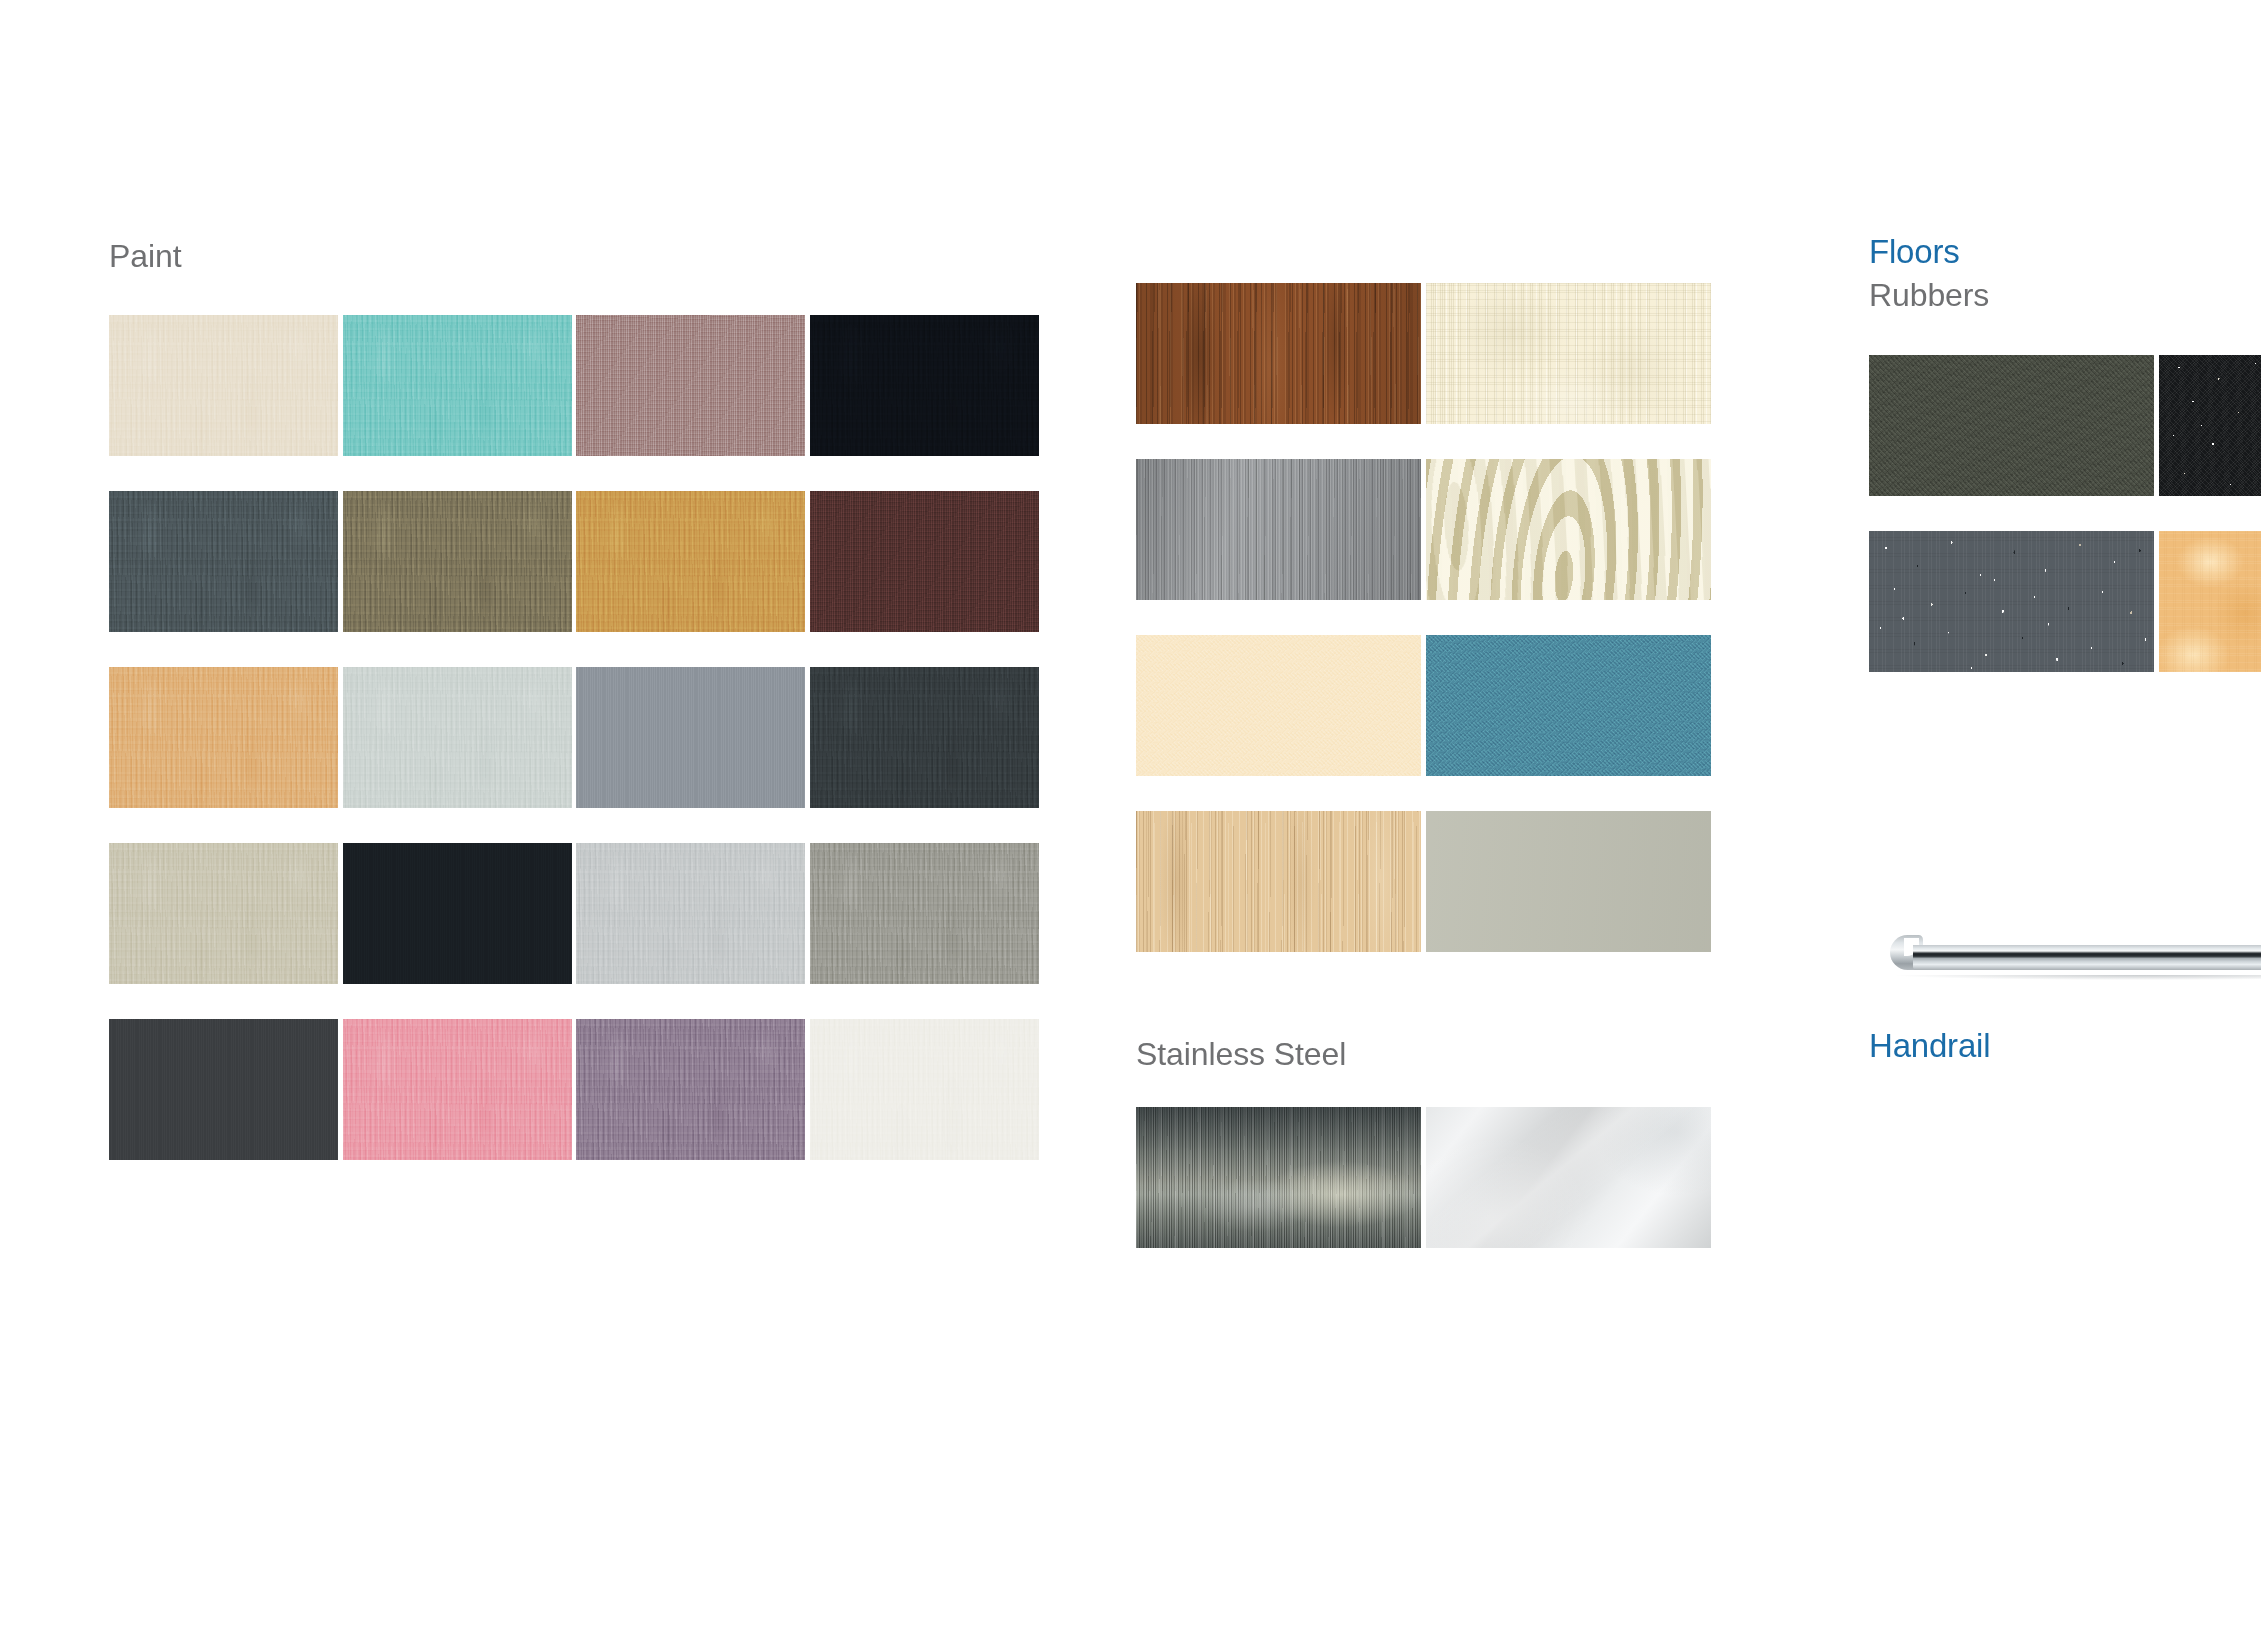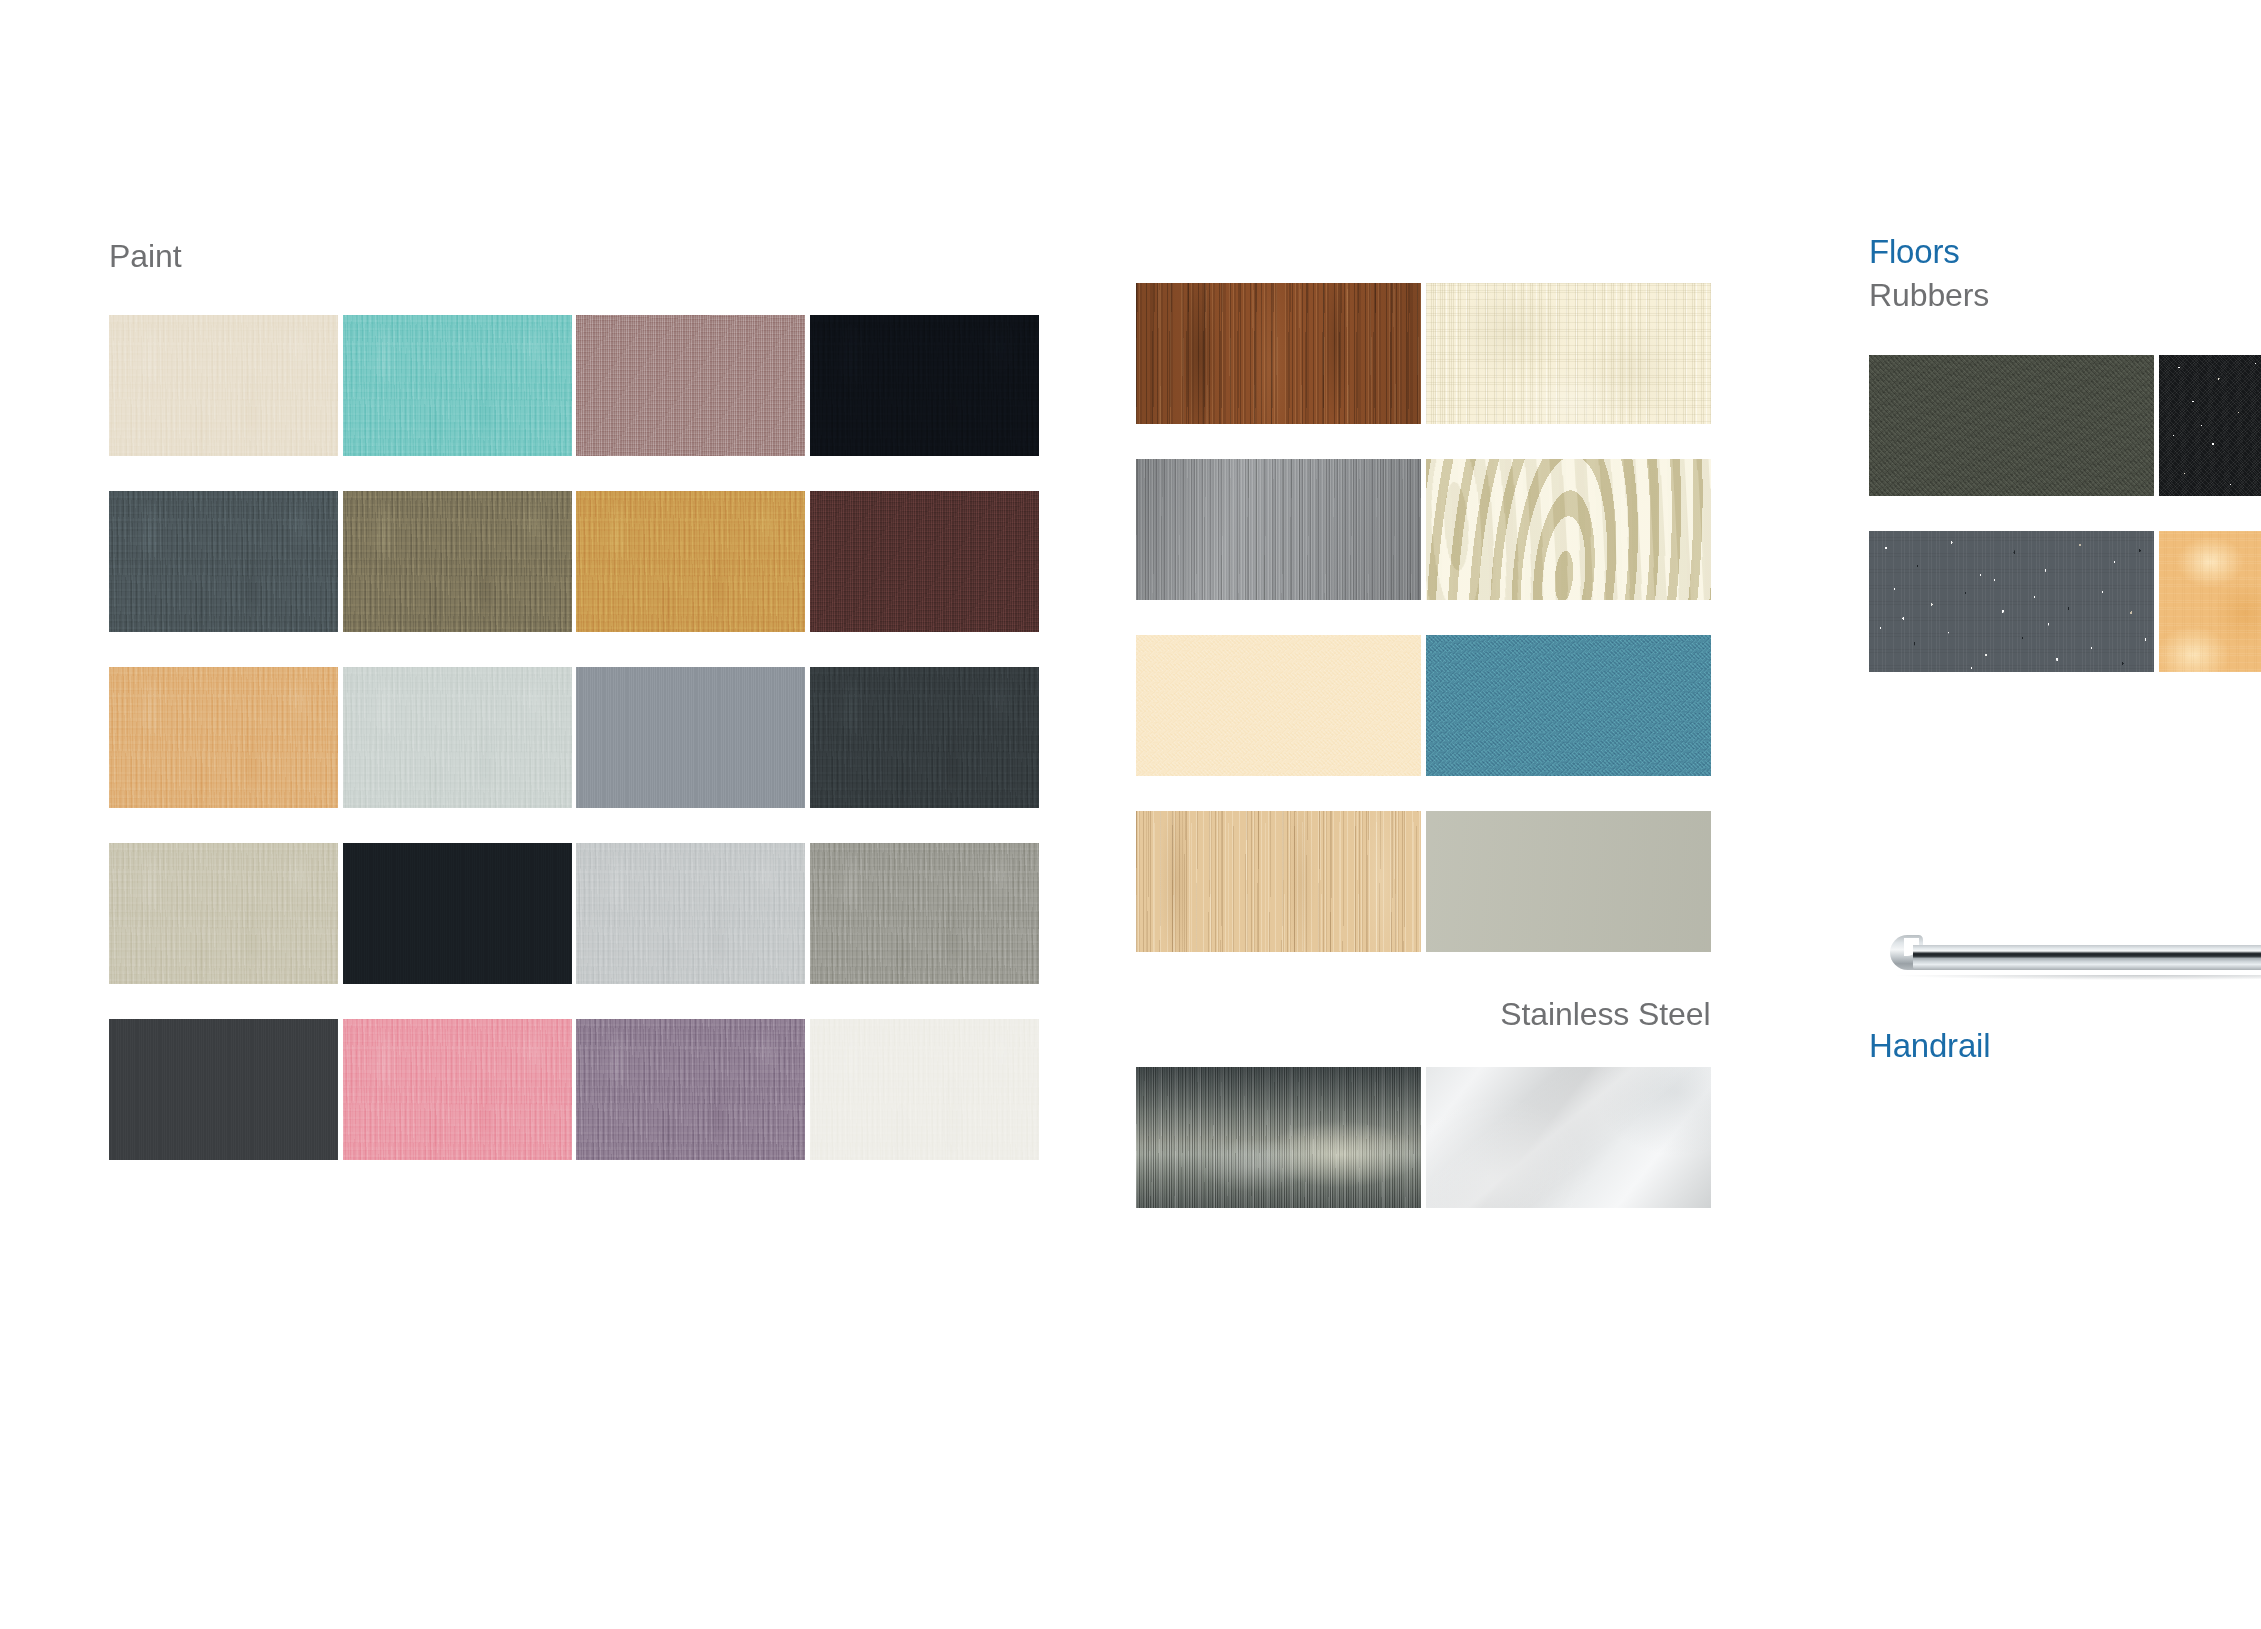--- a/index.html
+++ b/index.html
@@ -596,21 +596,21 @@
       <div class="swatch tex-brushed" style="background-color: rgb(138, 141, 144);"></div>
       <div class="swatch tex-swirl" style="background-color: rgb(247, 243, 222);"></div>
 
       <div class="swatch tex-leather" style="background-color: rgb(249, 232, 200);"></div>
       <div class="swatch tex-leather" style="background-color: rgb(77, 139, 160);"></div>
 
       <div class="swatch tex-wood-light" style="background-color: rgb(229, 200, 156);"></div>
       <div class="swatch tex-flat" style="background-color: rgb(190, 191, 178);"></div>
     </div>
 
-    <div class="heading-secondary" style="margin-top: 46px; color: rgb(111, 112, 114); text-align: right;">Stainless Steel</div>
+    <div class="heading-secondary" style="margin-top: 86px; color: rgb(111, 112, 114);">Stainless Steel</div>
 
     <div class="grid grid-steel">
       <div class="swatch tex-steel-brushed" style="background-color: rgb(126, 133, 127);"></div>
       <div class="swatch tex-steel-mirror" style="background-color: rgb(223, 226, 227);"></div>
     </div>
   </div>
 
   <div class="column" id="col-floors">
     <div class="heading-primary col-head-primary" style="color: rgb(26, 108, 168);">Floors</div>
     <div class="heading-secondary col-head-secondary" style="color: rgb(111, 112, 114);">Rubbers</div>

